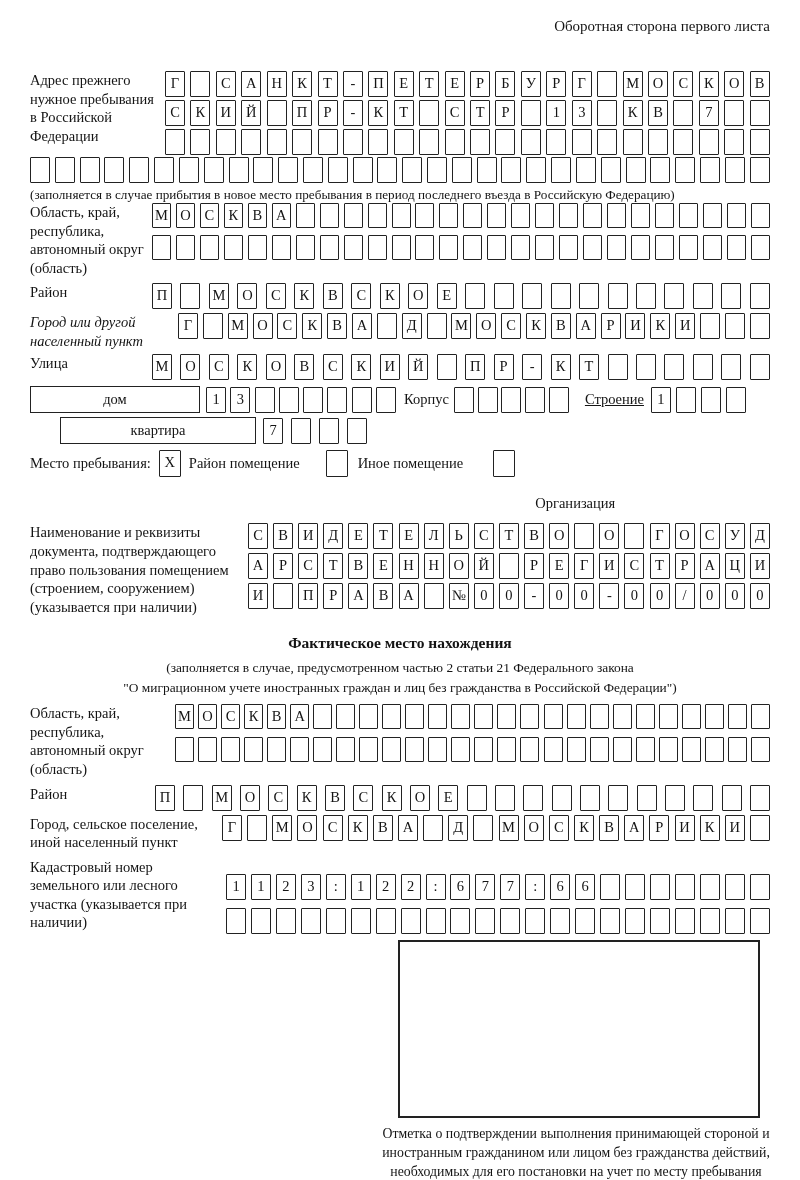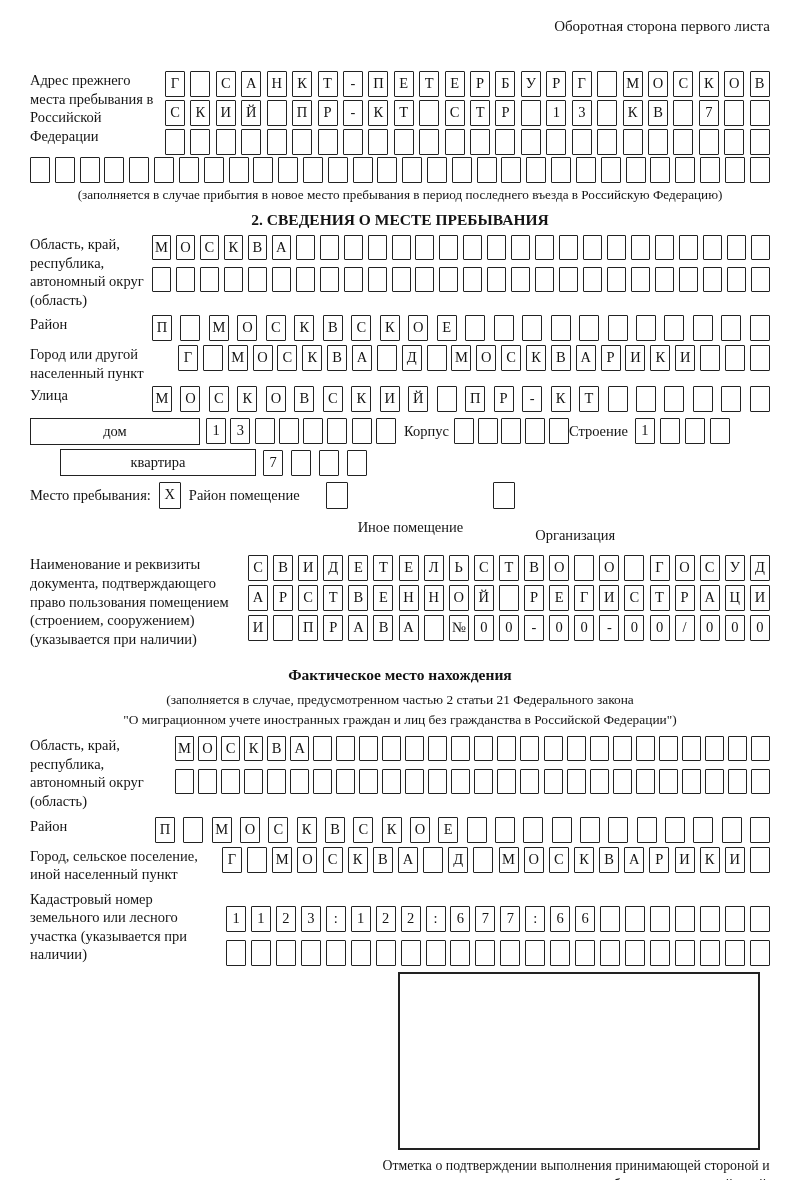--- a/index.html
+++ b/index.html
@@ -14,21 +14,21 @@
   .flabel{font-size:14.5px;line-height:1.28;flex:0 0 auto;box-sizing:border-box;padding-right:8px;}
   .rows-col{flex:1 1 auto;display:flex;flex-direction:column;gap:3px;min-width:0;}
   .cellrow{display:flex;justify-content:space-between;width:100%;}
   .cell{
     box-sizing:border-box;flex:0 0 auto;
     width:20px;height:26px;border:1.8px solid #222;border-radius:1px;
     text-align:center;line-height:22px;font-size:14.5px;background:#fff;
   }
   .n26 .cell{width:19px;height:25px;}
   .n30 .cell{width:20px;}
-  .note{font-size:13.2px;text-align:center;line-height:1.3;margin-top:3px;}
+  .note{font-size:13.2px;text-align:left;line-height:1.3;margin-top:3px;}
   .note-left{font-size:13.4px;text-align:left;margin-top:3px;}
   .sec-title{text-align:center;font-weight:bold;font-size:15.5px;margin:8px 0 6px 0;}
   .labelbox{
     box-sizing:border-box;border:1.8px solid #222;height:27px;
     text-align:center;font-size:14.5px;line-height:24px;flex:0 0 auto;background:#fff;
   }
   .inline-label{font-size:14.5px;line-height:27px;flex:0 0 auto;}
   .mt2{margin-top:2px;} .mt4{margin-top:4px;} .mt6{margin-top:6px;}
   .stay-note{width:360px;margin:2px 0 0 150px;text-align:center;font-size:13.4px;}
   .fact-note{text-align:center;font-size:13.4px;line-height:1.5;}
@@ -36,21 +36,21 @@
   .mark-caption{width:392px;margin:6px 0 0 350px;text-align:center;font-size:13.8px;line-height:1.4;}
 </style>
 </head>
 <body>
 
 <div class="page">
 
   <div class="header-note">Оборотная сторона первого листа</div>
 
   <div class="frow">
-    <div class="flabel" style="width:135px;">Адрес прежнего места пребывания в Российской Федерации</div>
+    <div class="flabel" style="width:135px;">Адрес прежнего нужное пребывания в Российской Федерации</div>
     <div class="rows-col">
       <div class="cellrow">
           <div class="cell">Г</div>
           <div class="cell"></div>
           <div class="cell">С</div>
           <div class="cell">А</div>
           <div class="cell">Н</div>
           <div class="cell">К</div>
           <div class="cell">Т</div>
           <div class="cell">-</div>
@@ -152,21 +152,20 @@
       <div class="cell"></div>
       <div class="cell"></div>
       <div class="cell"></div>
       <div class="cell"></div>
       <div class="cell"></div>
       <div class="cell"></div>
       <div class="cell"></div>
     </div>
   <div class="note">(заполняется в случае прибытия в новое место пребывания в период последнего въезда в Российскую Федерацию)</div>
 
-  <div class="sec-title">2. СВЕДЕНИЯ О МЕСТЕ ПРЕБЫВАНИЯ</div>
 
   <div class="frow">
     <div class="flabel" style="width:122px;">Область, край, республика, автономный округ (область)</div>
     <div class="rows-col" style="gap:7px;">
       <div class="cellrow n26">
           <div class="cell">М</div>
           <div class="cell">О</div>
           <div class="cell">С</div>
           <div class="cell">К</div>
           <div class="cell">В</div>
@@ -247,21 +246,21 @@
           <div class="cell"></div>
           <div class="cell"></div>
           <div class="cell"></div>
           <div class="cell"></div>
           <div class="cell"></div>
         </div>
       </div>
   </div>
 
   <div class="frow mt4">
-    <div class="flabel" style="width:148px;">Город или другой населенный пункт</div>
+    <div class="flabel" style="width:148px;font-style:italic;">Город или другой населенный пункт</div>
     <div class="rows-col">
         <div class="cellrow">
           <div class="cell">Г</div>
           <div class="cell"></div>
           <div class="cell">М</div>
           <div class="cell">О</div>
           <div class="cell">С</div>
           <div class="cell">К</div>
           <div class="cell">В</div>
           <div class="cell">А</div>
@@ -308,41 +307,41 @@
           <div class="cell"></div>
           <div class="cell"></div>
           <div class="cell"></div>
           <div class="cell"></div>
           <div class="cell"></div>
           <div class="cell"></div>
         </div>
       </div>
   </div>
 
-  <div class="frow mt6" style="align-items:flex-start;">
+  <div class="frow mt6" style="align-items:flex-end;">
     <div class="labelbox" style="width:170px;">дом</div>
     <div class="cellrow" style="width:190px;margin-left:6px;">
         <div class="cell">1</div>
         <div class="cell">3</div>
         <div class="cell"></div>
         <div class="cell"></div>
         <div class="cell"></div>
         <div class="cell"></div>
         <div class="cell"></div>
         <div class="cell"></div>
       </div>
     <div class="inline-label" style="margin-left:8px;">Корпус</div>
     <div class="cellrow" style="width:115px;margin-left:5px;">
         <div class="cell"></div>
         <div class="cell"></div>
         <div class="cell"></div>
         <div class="cell"></div>
         <div class="cell"></div>
       </div>
-    <div class="inline-label" style="margin-left:0;">Строение</div>
+    <div class="inline-label" style="margin-left:16px;text-decoration:underline;">Строение</div>
     <div class="cellrow" style="width:95px;margin-left:7px;">
         <div class="cell">1</div>
         <div class="cell"></div>
         <div class="cell"></div>
         <div class="cell"></div>
       </div>
   </div>
 
   <div class="frow mt4" style="align-items:center;padding-left:30px;">
     <div class="labelbox" style="width:196px;">квартира</div>
@@ -352,21 +351,21 @@
         <div class="cell"></div>
         <div class="cell"></div>
       </div>
   </div>
 
   <div class="frow mt6" style="">
     <div class="inline-label">Место пребывания:</div>
     <div class="cell" style="width:22px;height:27px;margin-left:8px;">X</div>
     <div class="inline-label" style="margin-left:8px;">Район помещение</div>
     <div class="cell" style="width:22px;height:27px;margin-left:26px;"></div>
-    <div class="inline-label" style="margin-left:10px;margin-top:32px;">Иное помещение</div>
+    <div class="inline-label" style="margin-left:10px;">Иное помещение</div>
     <div class="cell" style="width:22px;height:27px;margin-left:30px;"></div>
     <div class="inline-label" style="margin-left:20px;margin-top:40px;">Организация</div>
   </div>
 
   <div class="frow mt6">
     <div class="flabel" style="width:218px;">Наименование и реквизиты документа, подтверждающего право пользования помещением (строением, сооружением) (указывается при наличии)</div>
     <div class="rows-col" style="gap:4px;">
       <div class="cellrow">
           <div class="cell">С</div>
           <div class="cell">В</div>

